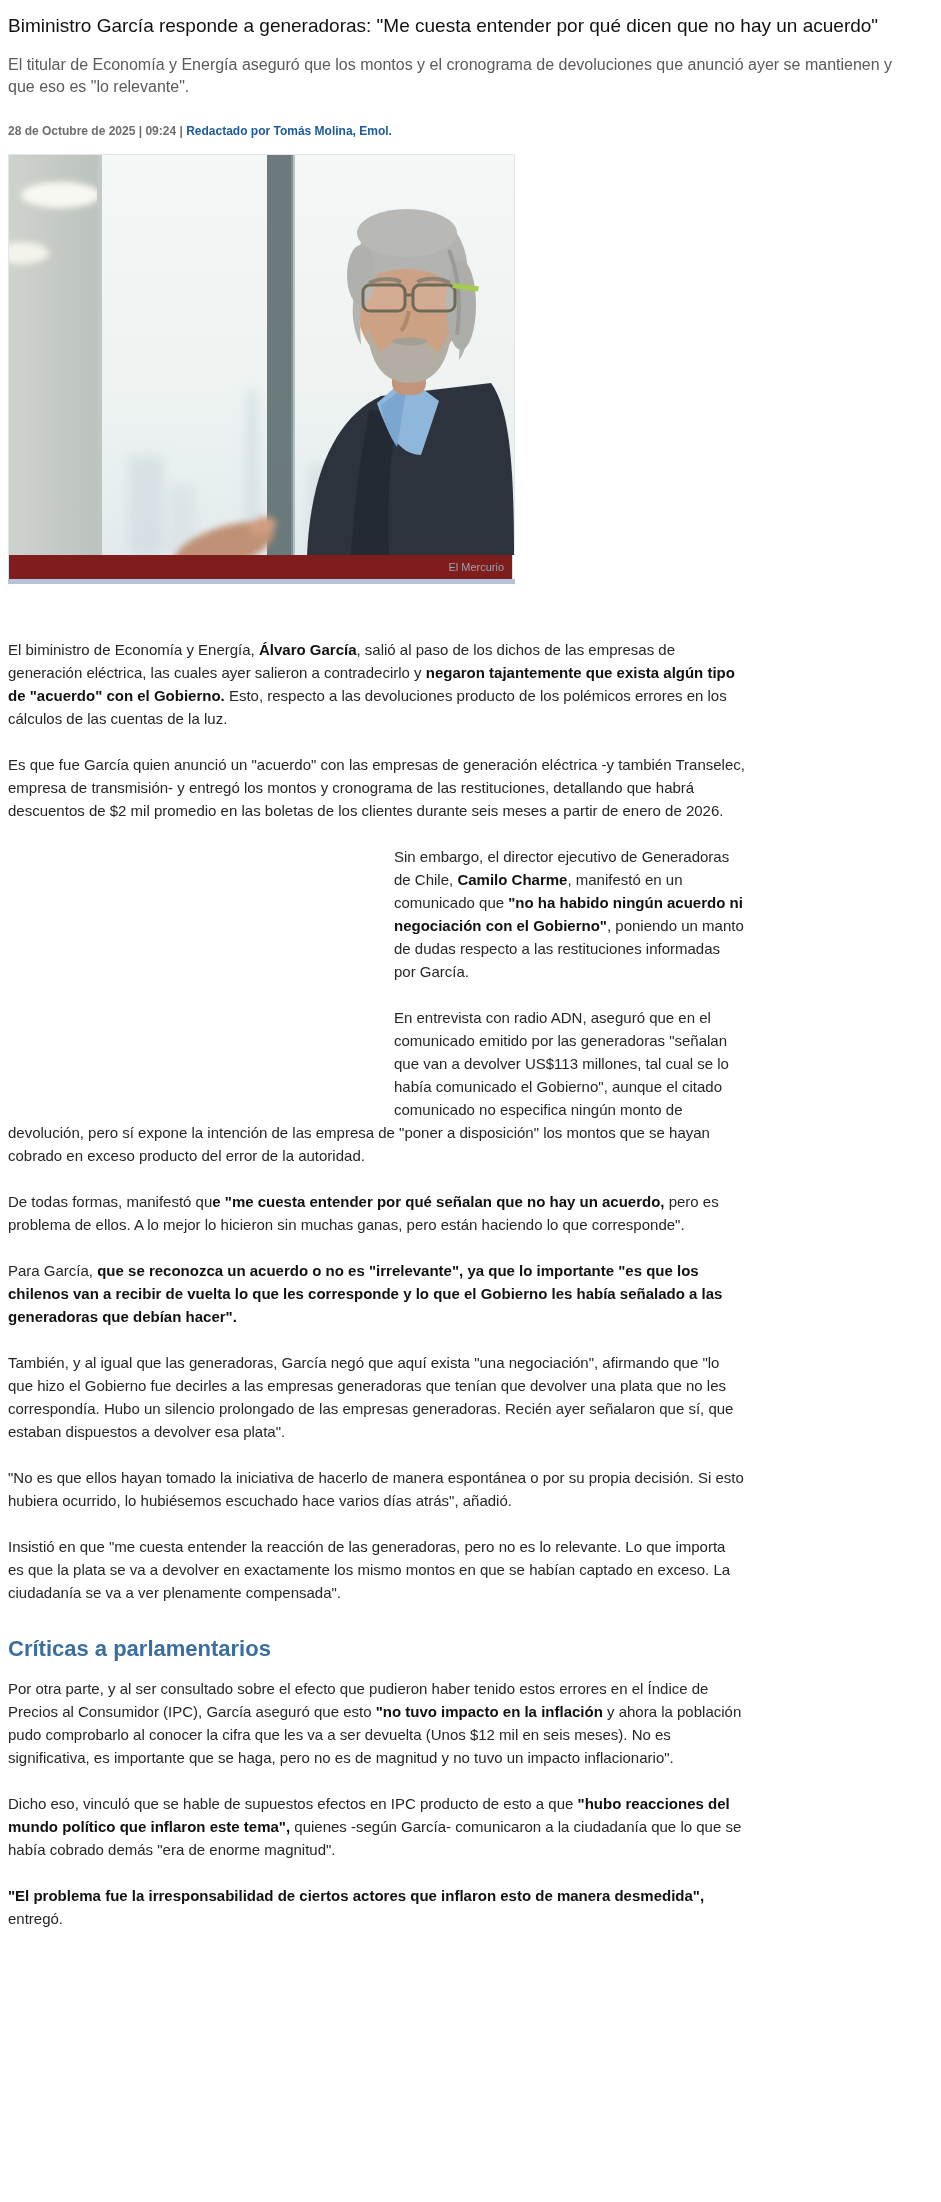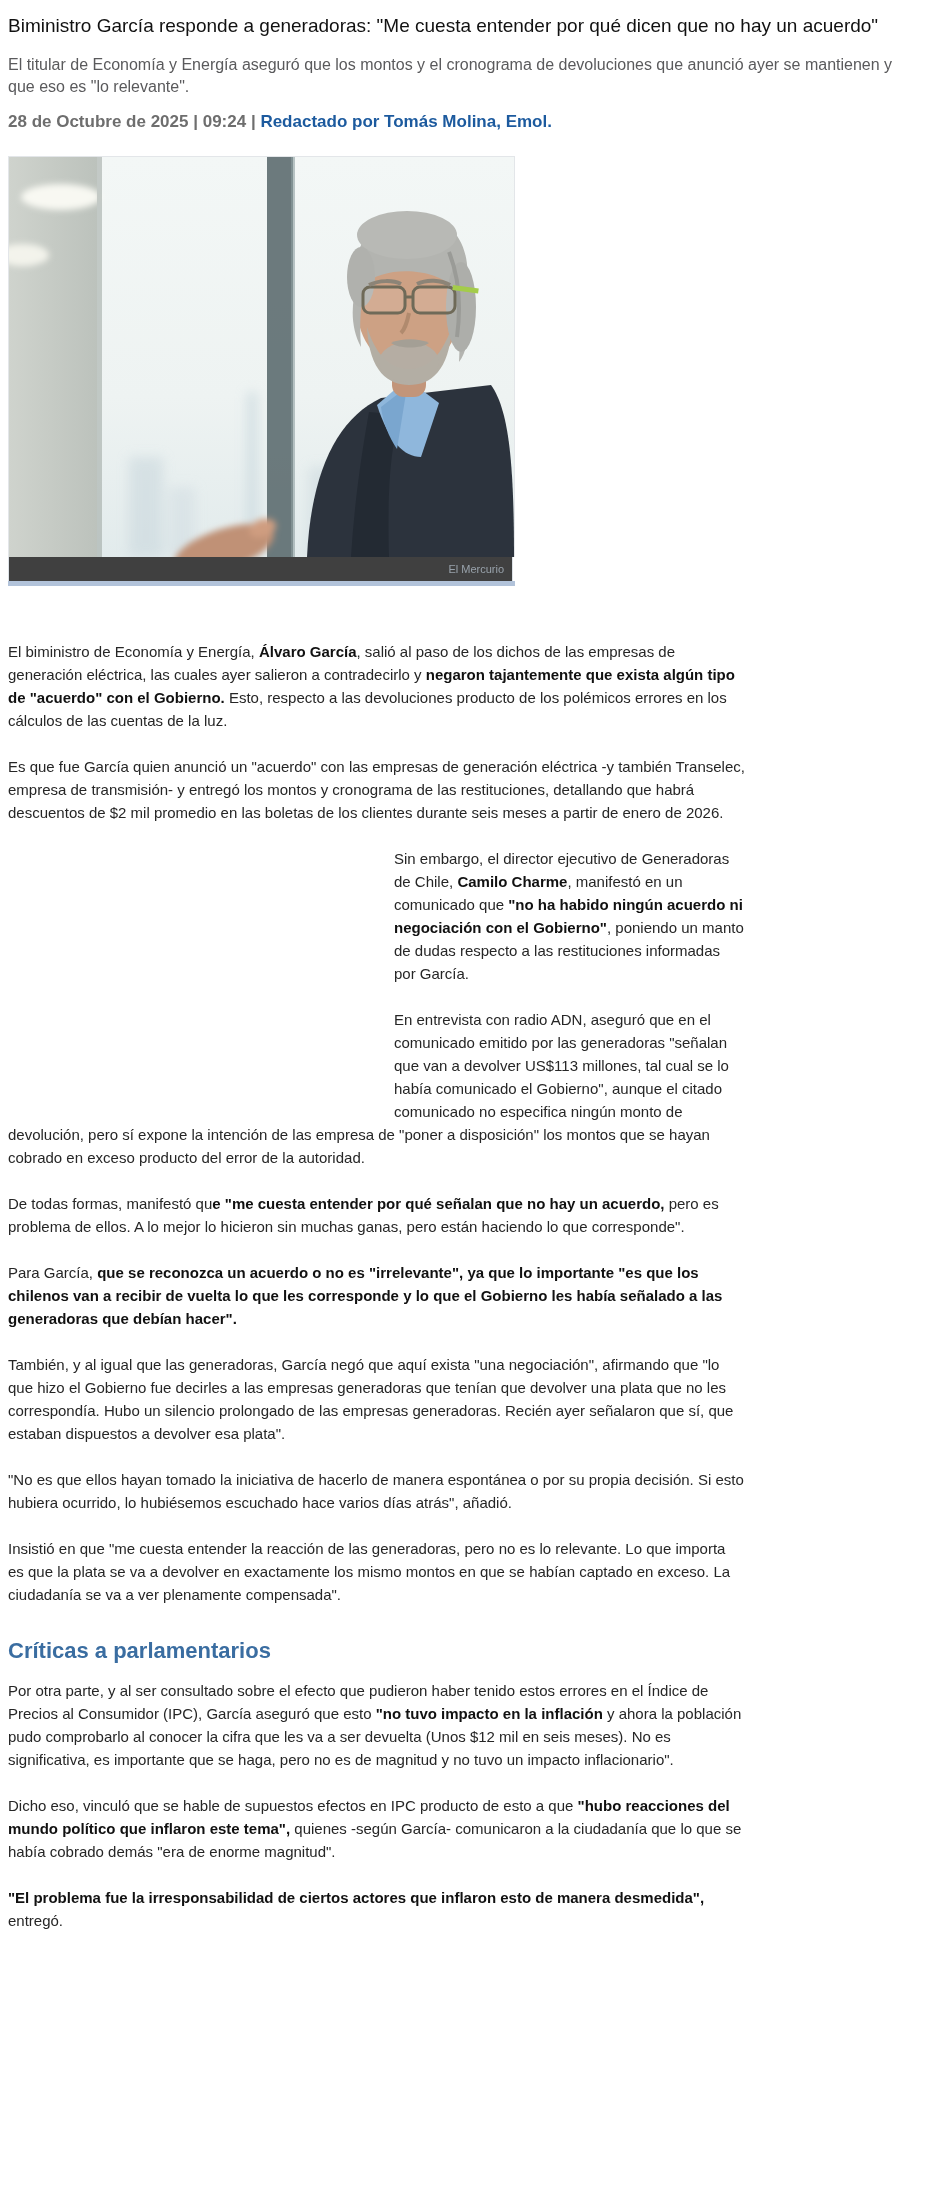--- a/index.html
+++ b/index.html
@@ -14,31 +14,31 @@
   
   .article-header{width:926px;}
   h1.title{
     margin:2px 0 12px 0;
     font-size:19px;
     line-height:32px;
     font-weight:400;
     color:#111;
   }
   .subtitle{
-    margin:0 0 14px 0;
+    margin:0 0 26px 0;
     font-size:16px;
     line-height:22px;
     color:#5a5a5c;
     width:900px;
   }
   .meta{
-    font-size:17px;
+    font-size:12px;
     font-weight:bold;
     color:#6e6e6e;
-    margin:4px 0 24px 0;
+    margin:4px 0 16px 0;
   }
   .meta .byline{
     color:#1c5a9e;
     text-decoration:none;
     cursor:pointer;
   }
 
   
   figure.photo-figure{margin:0;padding:0;width:507px;}
   .photo-box{
@@ -53,21 +53,21 @@
     width:505px;
     border-left:1px solid #dde2e7;
     border-right:1px solid #dde2e7;
     box-sizing:border-box;
     height:24px;
     line-height:24px;
     text-align:right;
     padding-right:8px;
     font-size:11px;
     color:#98a2ab;
-    background:#404040;
+    background:#7f1d1d;
   }
   .photo-divider{
     width:507px;
     height:5px;
     background:#b2c3da;
   }
 
   
   .article-body{
     width:737px;

